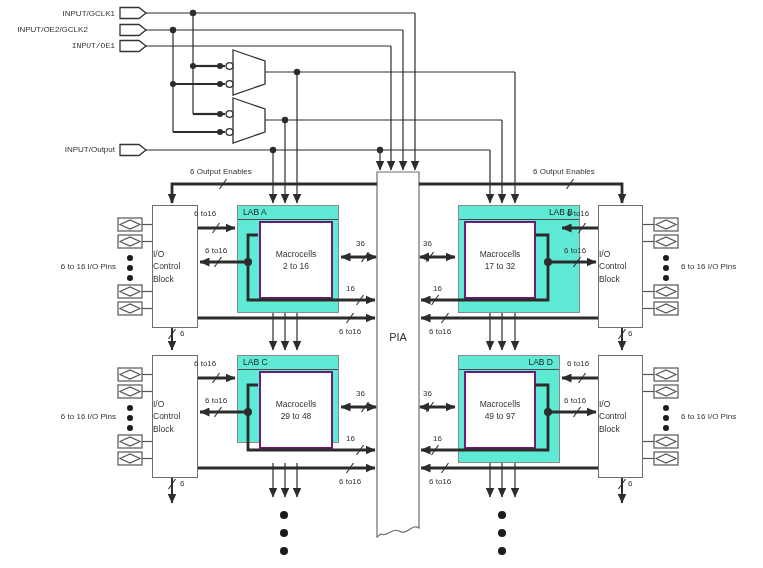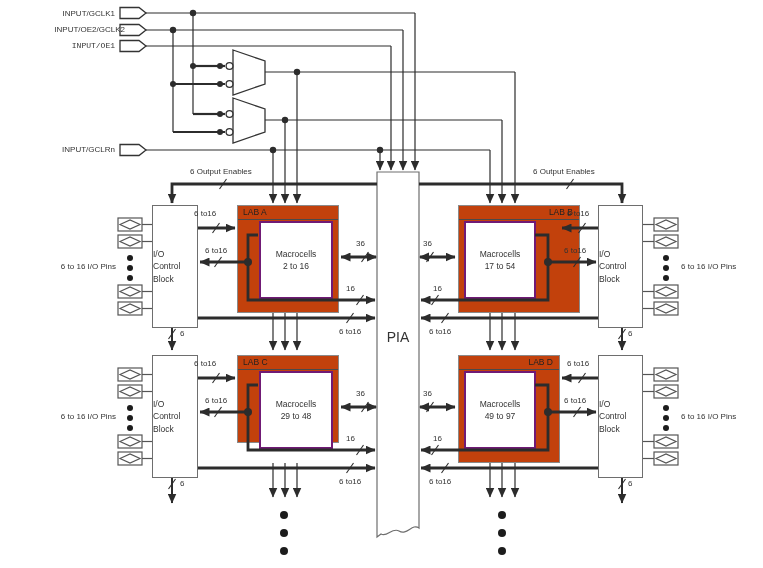--- a/index.html
+++ b/index.html
@@ -1,19 +1,19 @@
 <!DOCTYPE html>
 <html><head>
 <meta charset="utf-8">
 <style>
   html,body{margin:0;padding:0;background:#ffffff;}
   #stage{position:relative;width:763px;height:568px;background:#ffffff;overflow:hidden;
          font-family:"Liberation Sans", sans-serif;color:#333;}
   .box{position:absolute;box-sizing:border-box;background:#fff;border:1.2px solid #6e6e6e;}
-  .lab{position:absolute;box-sizing:border-box;background:#c2410c;border:1px solid #8a8a8a;}
+  .lab{position:absolute;box-sizing:border-box;background:#5eead4;border:1px solid #8a8a8a;}
   .lab-header{position:absolute;left:0;top:0;right:0;height:13px;border-bottom:1px solid #4a4a4a;
               font-size:8.5px;line-height:13px;color:#222;}
   .lab-header.hl{padding-left:5px;text-align:left;}
   .lab-header.hr{padding-right:6px;text-align:right;}
   .mcbox{position:absolute;box-sizing:border-box;background:#fff;border:2px solid #701a75;
          display:flex;flex-direction:column;align-items:center;justify-content:center;
          font-size:8.5px;line-height:12px;color:#333;text-align:center;}
   .iob{display:flex;flex-direction:column;align-items:flex-start;justify-content:center;
        font-size:8.5px;line-height:12.5px;text-align:center;color:#333;}
   .wl{position:absolute;font-size:8px;line-height:10px;color:#333;white-space:nowrap;}
@@ -53,21 +53,21 @@
     <div class="mcbox" style="left:21px;top:15px;width:74px;height:78px;">
       <div>Macrocells</div>
       <div>2 to 16</div>
     </div>
   </div>
 
   <div class="lab" style="left:458px;top:205px;width:122px;height:108px;padding-left:16px;">
     <div class="lab-header hr">LAB B</div>
     <div class="mcbox" style="left:5px;top:15px;width:72px;height:78px;">
       <div>Macrocells</div>
-      <div>17 to 54</div>
+      <div>17 to 32</div>
     </div>
   </div>
 
   <div class="lab" style="left:237px;top:355px;width:102px;height:88px;">
     <div class="lab-header hl">LAB C</div>
     <div class="mcbox" style="left:21px;top:15px;width:74px;height:78px;">
       <div>Macrocells</div>
       <div>29 to 48</div>
     </div>
   </div>
@@ -348,28 +348,28 @@
       <line x1="346.5" y1="473" x2="353.5" y2="463"></line>
         <line x1="441.5" y1="473" x2="448.5" y2="463"></line>
       <line x1="168.5" y1="489" x2="175.5" y2="479"></line>
         <line x1="618.5" y1="489" x2="625.5" y2="479"></line>
     </g>
   </svg>
 
   <div class="lbl-layer">
 
     <div class="wl r" style="left:10px;top:8.5px;width:105px;">INPUT/GCLK1</div>
-    <div class="wl r" style="left:20px;top:25px;width:105px;">INPUT/OE2/GCLK2</div>
+    <div class="wl r" style="left:0;top:25px;width:105px;text-align:center;">INPUT/OE2/GCLK2</div>
     <div class="wl r" style="left:10px;top:41px;width:105px;font-family:Liberation Mono, monospace;">INPUT/OE1</div>
-    <div class="wl r" style="left:10px;top:145px;width:105px;">INPUT/GCLRn</div>
+    <div class="wl r" style="left:10px;top:145px;width:105px;">INPUT/Output</div>
 
     <div class="wl" style="left:190px;top:167px;">6 Output Enables</div>
     <div class="wl" style="left:533px;top:167px;">6 Output Enables</div>
 
-    <div class="wl c" style="left:377px;top:332px;width:42px;font-size:14px;">PIA</div>
+    <div class="wl c" style="left:377px;top:332px;width:42px;font-size:11px;">PIA</div>
 
     <div class="wl" style="left:194px;top:209px;">6 to16</div>
     <div class="wl" style="left:205px;top:246px;">6 to16</div>
     <div class="wl" style="left:339px;top:327px;">6 to16</div>
 
     <div class="wl" style="left:567px;top:209px;">6 to16</div>
     <div class="wl" style="left:564px;top:246px;">6 to16</div>
     <div class="wl" style="left:429px;top:327px;">6 to16</div>
 
     <div class="wl" style="left:194px;top:359px;">6 to16</div>

